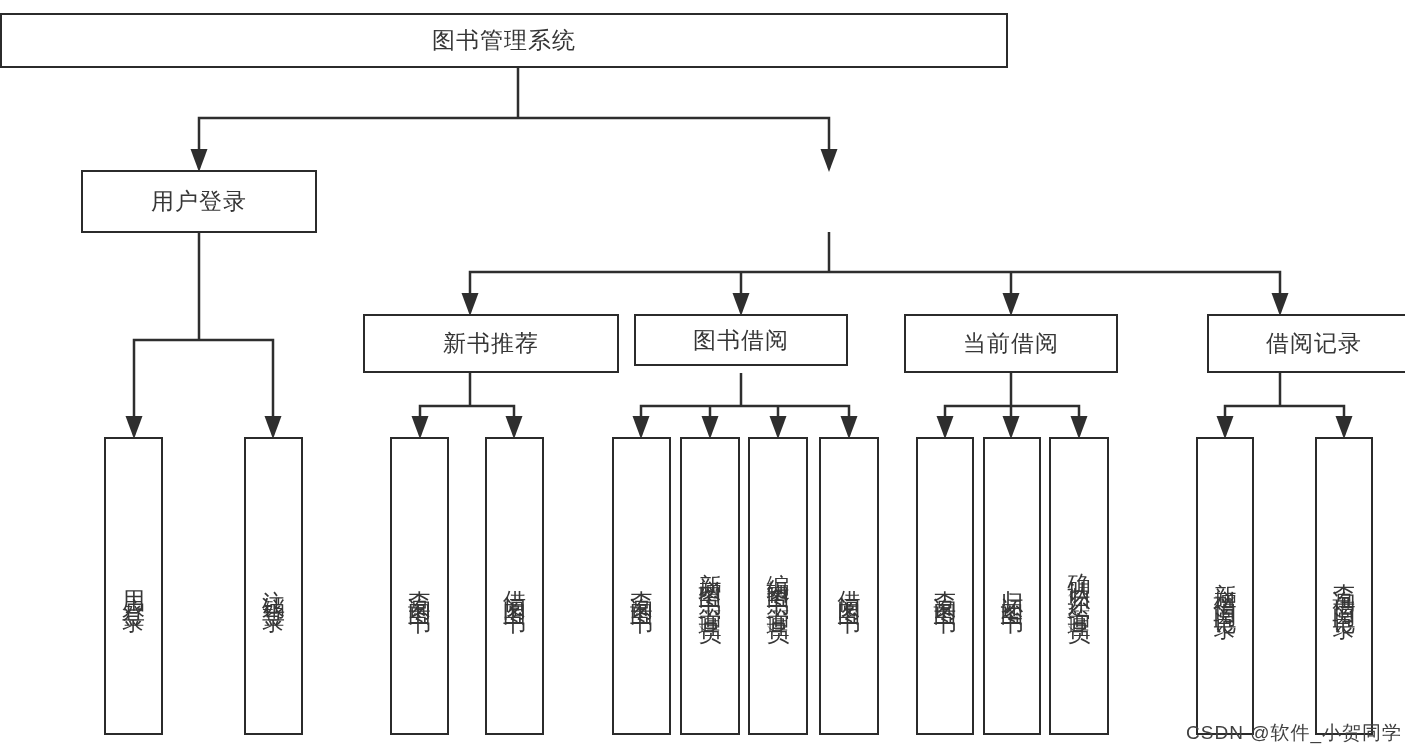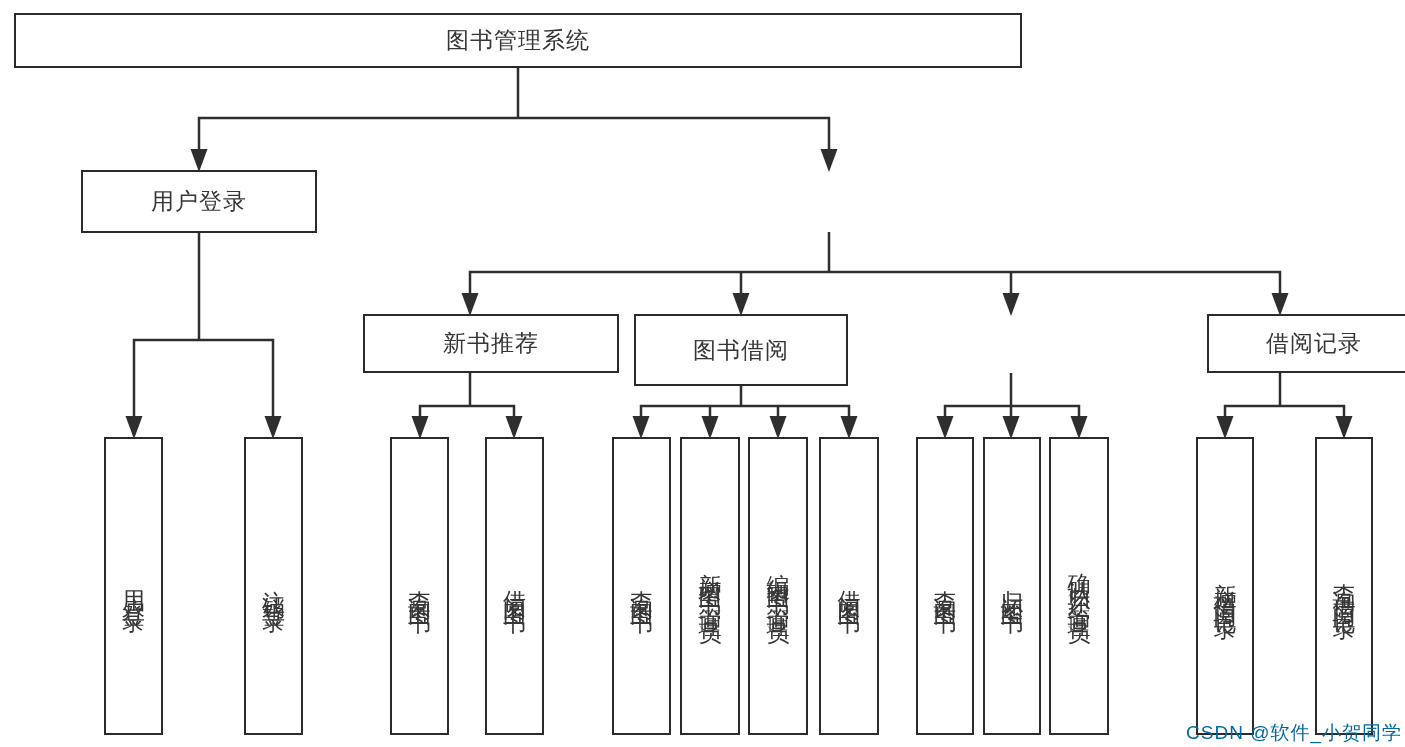--- a/index.html
+++ b/index.html
@@ -35,25 +35,25 @@
   }
   .node.v span {
     writing-mode: vertical-rl;
     text-orientation: mixed;
     font-size: 23px;
     letter-spacing: 7px;
     line-height: 1;
     white-space: nowrap;
   }
   
-  .b-root   { left: 14px;  top: 13px;  width: 1008px; height: 55px; }
+  .b-root   { left: 0;  top: 13px;  width: 1008px; height: 55px; }
   .b-login  { left: 81px;  top: 170px; width: 236px;  height: 63px; }
   .b-mgmt   { left: 712px; top: 170px; width: 235px;  height: 62px; }
   .b-rec    { left: 363px; top: 314px; width: 256px;  height: 59px; }
-  .b-borrow { left: 634px; top: 314px; width: 214px;  height: 72px; }
+  .b-borrow { left: 634px; top: 314px; width: 214px;  height: 52px; }
   .b-cur    { left: 904px; top: 314px; width: 214px;  height: 59px; }
   .b-hist   { left: 1207px;top: 314px; width: 214px;  height: 59px; }
   .leaf { top: 437px; height: 298px; width: 59px; }
   .b-a1 { left: 104px; }
   .b-a2 { left: 244px; }
   .b-b1 { left: 390px; }
   .b-b2 { left: 485px; }
   .b-c1 { left: 612px; }
   .b-c2 { left: 680px; width: 60px; }
   .b-c3 { left: 748px; width: 60px; }
@@ -61,21 +61,21 @@
   .b-d1 { left: 916px; width: 58px; }
   .b-d2 { left: 983px; width: 58px; }
   .b-d3 { left: 1049px; width: 60px; }
   .b-e1 { left: 1196px; width: 58px; }
   .b-e2 { left: 1315px; width: 58px; }
   #watermark {
     position: absolute;
     right: 3px;
     bottom: 1px;
     font-size: 19px;
-    color: #0369a1;
+    color: #404040;
     letter-spacing: 1px;
     z-index: 5;
     white-space: nowrap;
   }
 </style>
 </head>
 <body>
 
 <div id="canvas">
 
@@ -119,20 +119,23 @@
   <div class="node h b-login">
     <span>用户登录</span>
   </div>
 
   <div class="node h b-rec">
     <span>新书推荐</span>
   </div>
   <div class="node h b-borrow">
     <span>图书借阅</span>
   </div>
+  <div class="node h b-cur">
+    <span>当前借阅</span>
+  </div>
   <div class="node h b-hist">
     <span>借阅记录</span>
   </div>
 
   <div class="node v leaf b-a1">
     <span>用户登录</span>
   </div>
   <div class="node v leaf b-a2">
     <span>注销登录</span>
   </div>

